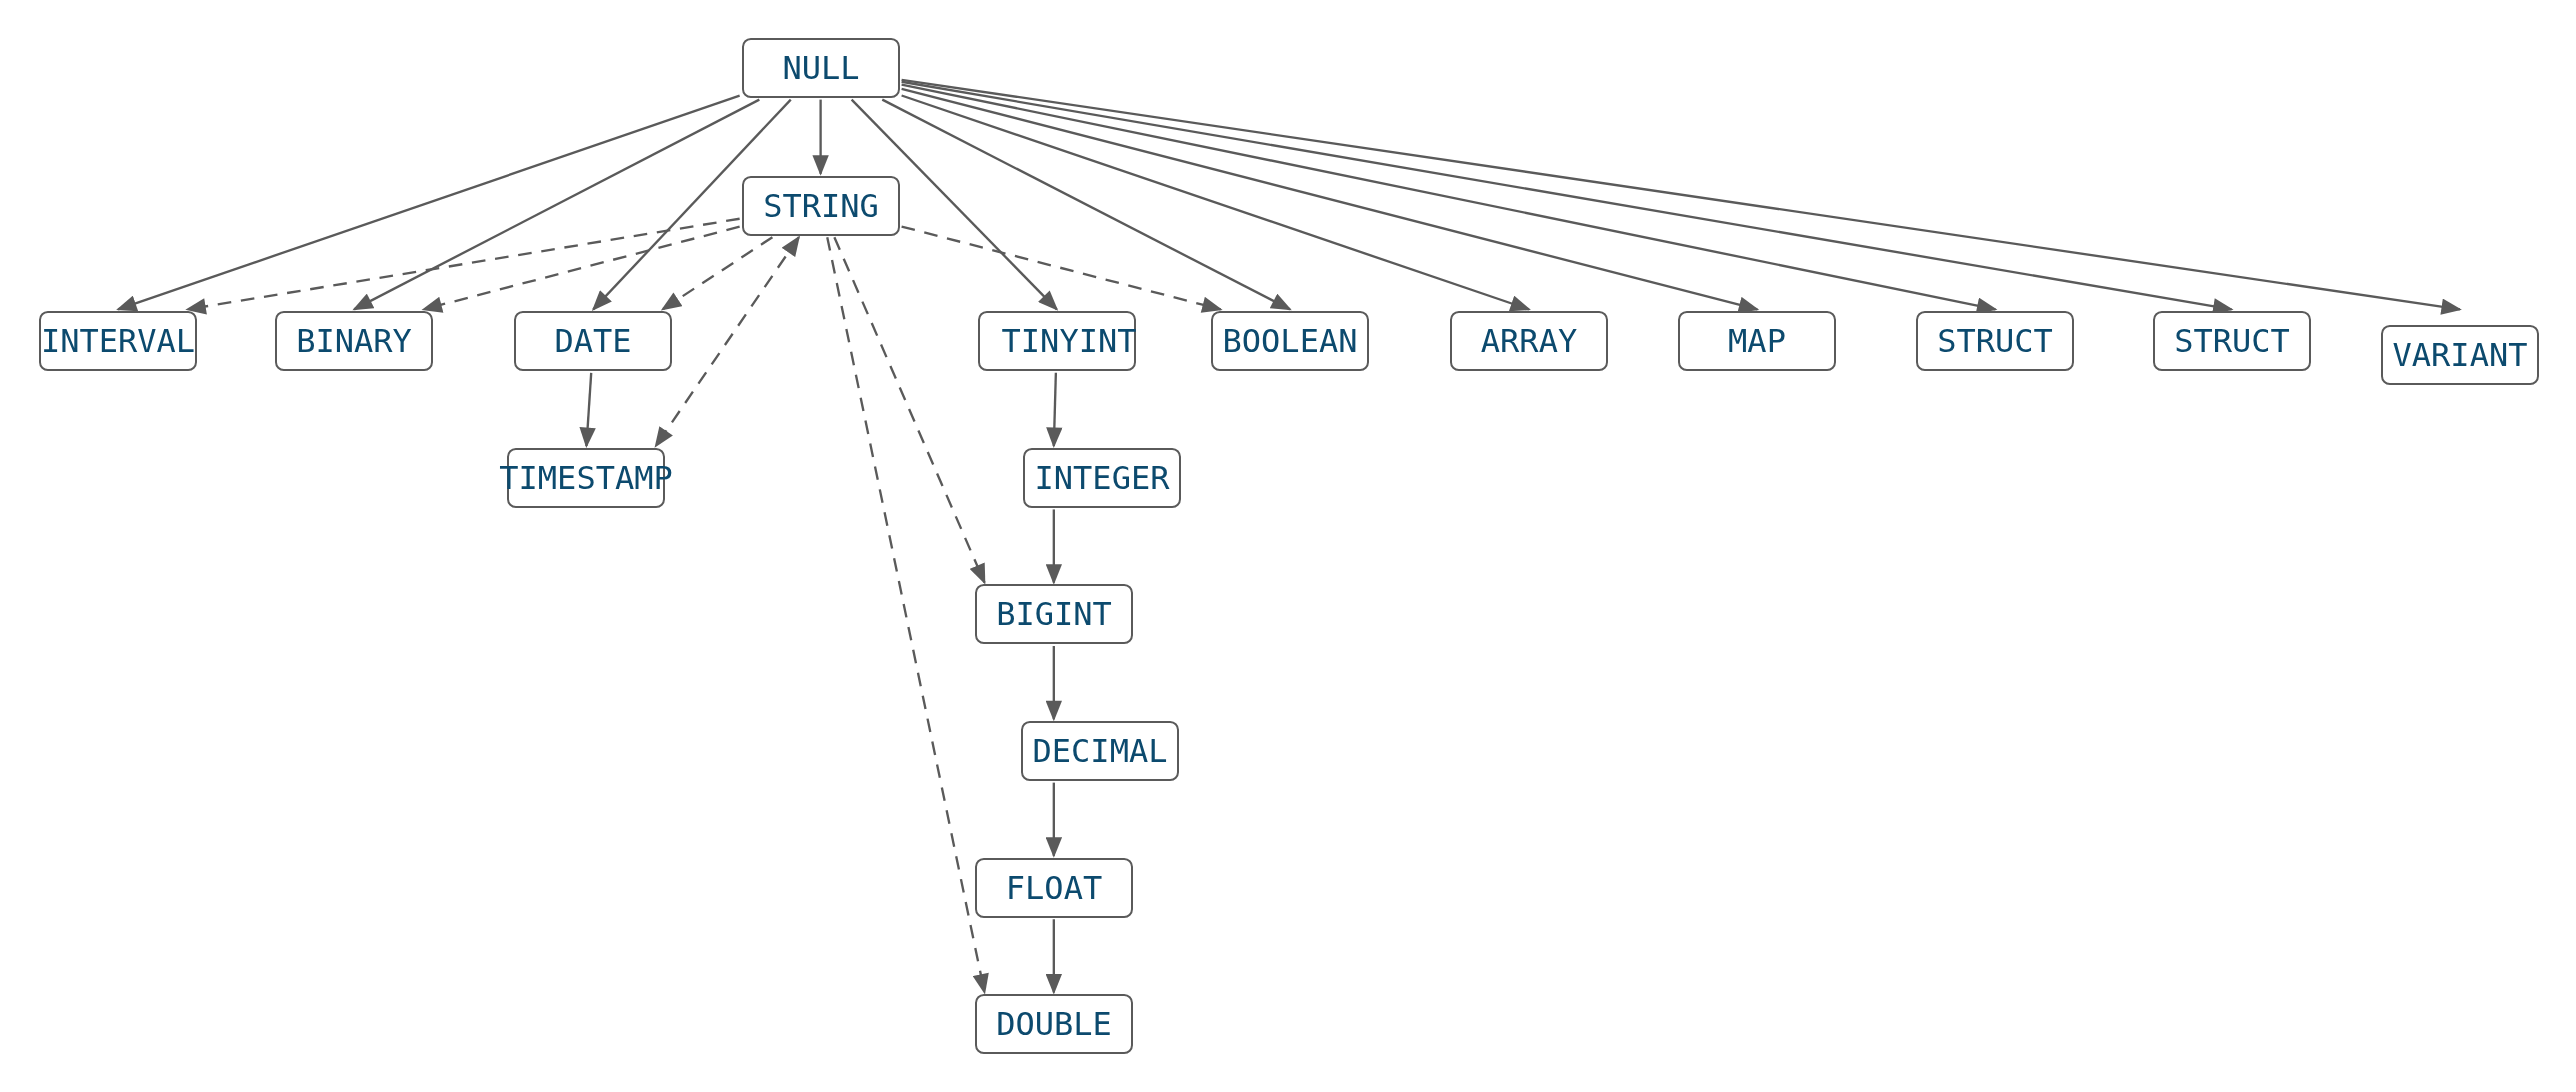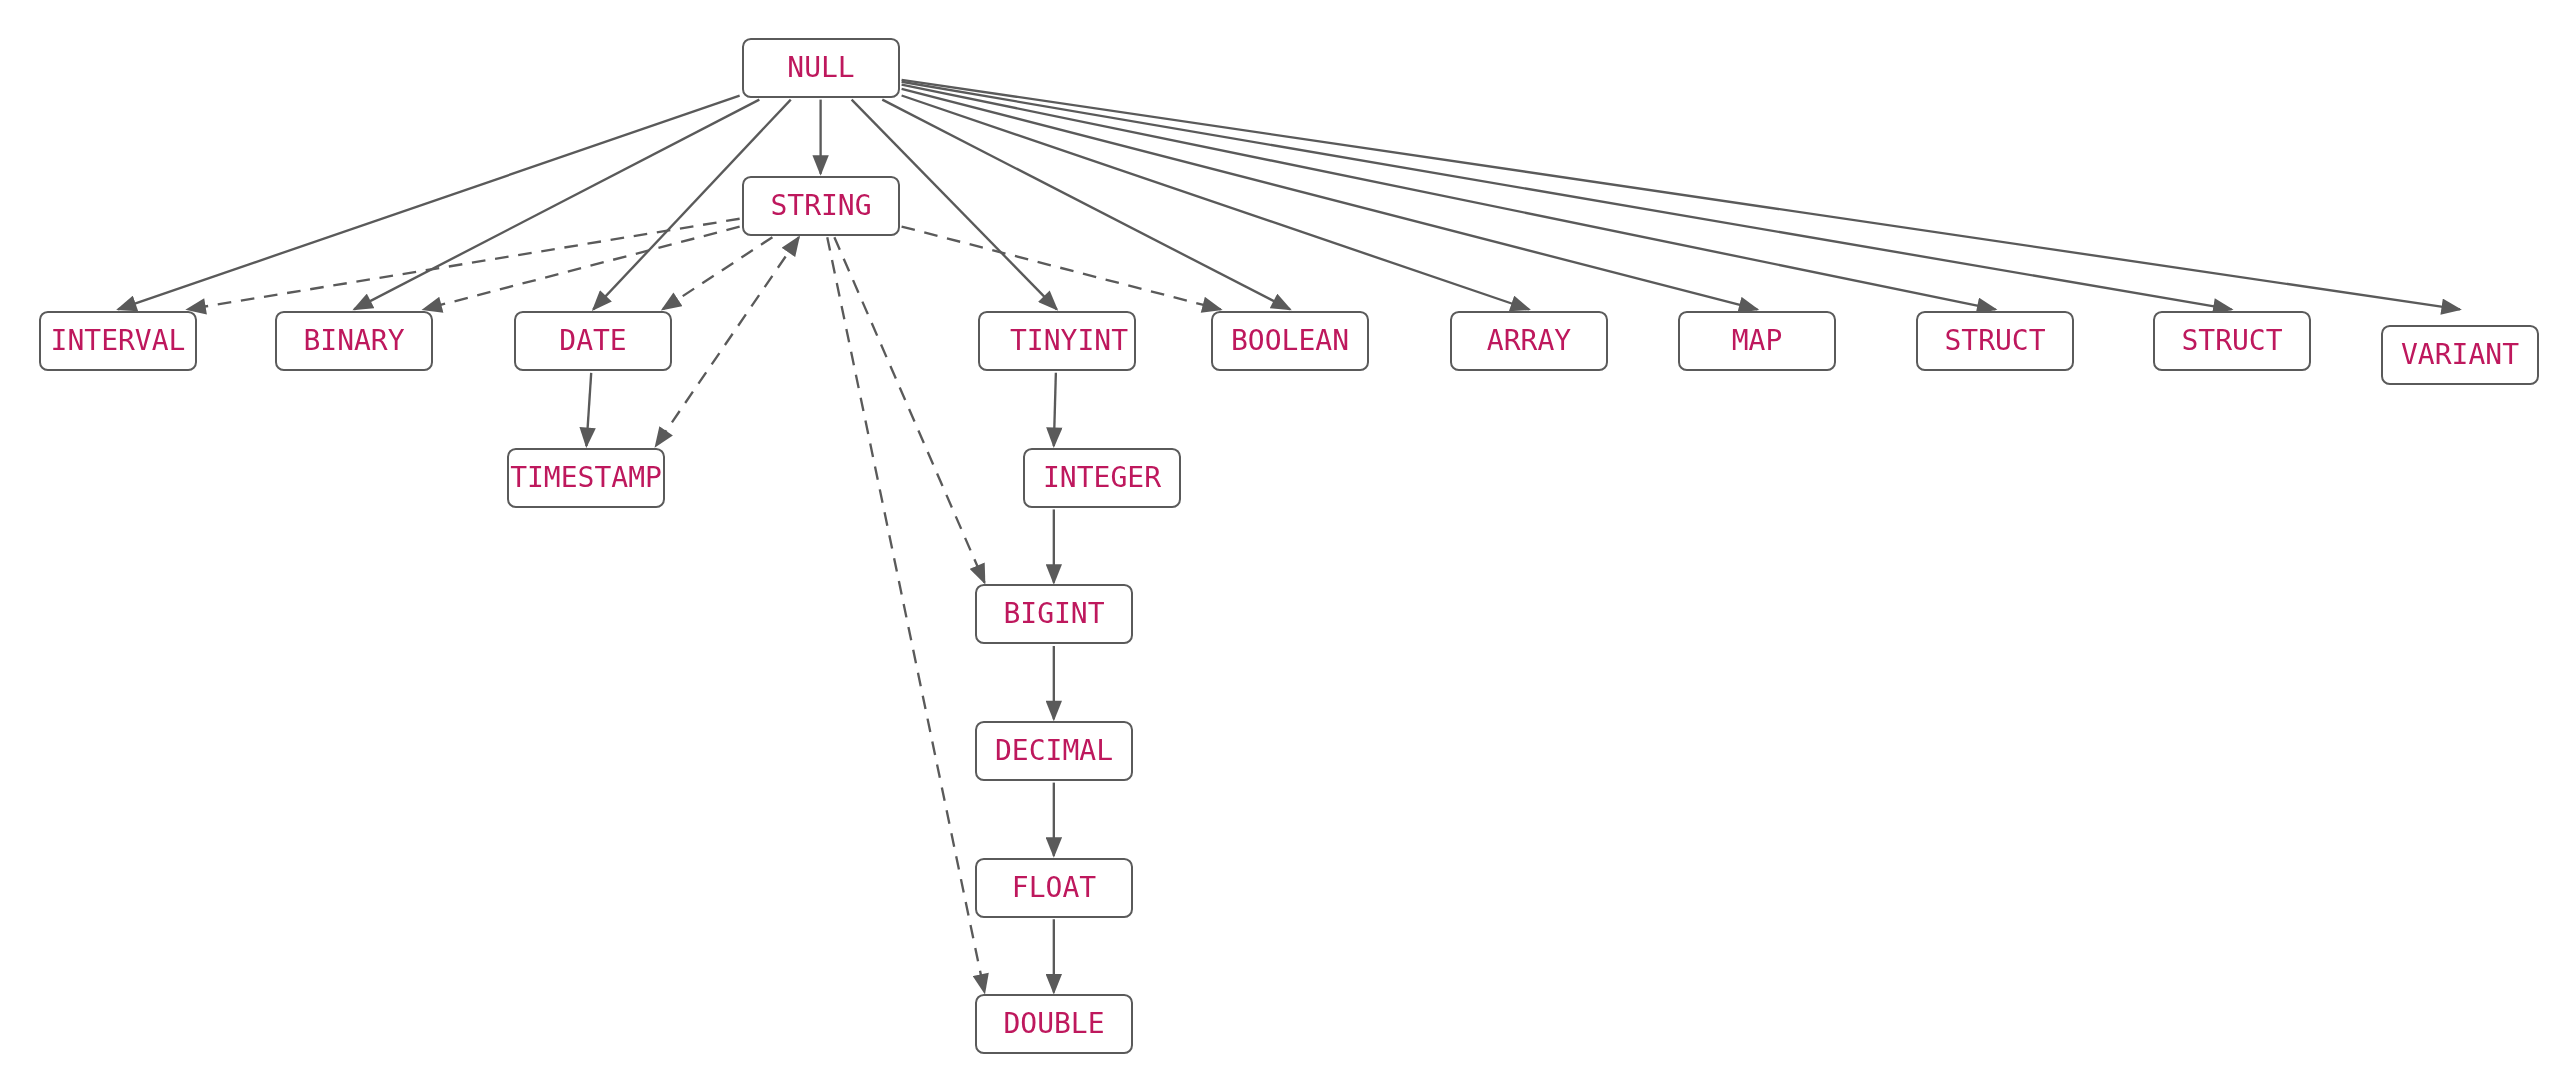--- a/index.html
+++ b/index.html
@@ -32,23 +32,23 @@
     width: 158px;
     height: 60px;
     background: #ffffff;
     border: 2.9px solid #5a5a5a;
     border-radius: 8.8px;
     display: flex;
     align-items: center;
     justify-content: center;
   }
   .node-label {
-    font-size: 28px;
+    font-size: 32px;
     line-height: 1;
-    color: #be185d;
+    color: #0c4a6e;
     white-space: nowrap;
   }
 </style>
 </head>
 <body>
 
 <div id="diagram">
   <svg id="edges-layer" xmlns="http://www.w3.org/2000/svg" viewBox="0 0 2640 1120">
     <defs>
       <marker id="arrowhead" viewBox="0 0 10 8" refX="9" refY="4" markerWidth="9" markerHeight="7" orient="auto-start-reverse">
@@ -121,21 +121,21 @@
       </div>
       <div class="node" style="left: 507px; top: 448px;">
         <span class="node-label">TIMESTAMP</span>
       </div>
       <div class="node" style="left: 975px; top: 448px; margin-left: 48px;">
         <span class="node-label">INTEGER</span>
       </div>
       <div class="node" style="left: 975px; top: 584px;">
         <span class="node-label">BIGINT</span>
       </div>
-      <div class="node" style="left: 975px; top: 721px;">
+      <div class="node" style="left: 1021px; top: 721px;">
         <span class="node-label">DECIMAL</span>
       </div>
       <div class="node" style="left: 975px; top: 858px;">
         <span class="node-label">FLOAT</span>
       </div>
       <div class="node" style="left: 975px; top: 994px;">
         <span class="node-label">DOUBLE</span>
       </div>
     </div>
 </div>

